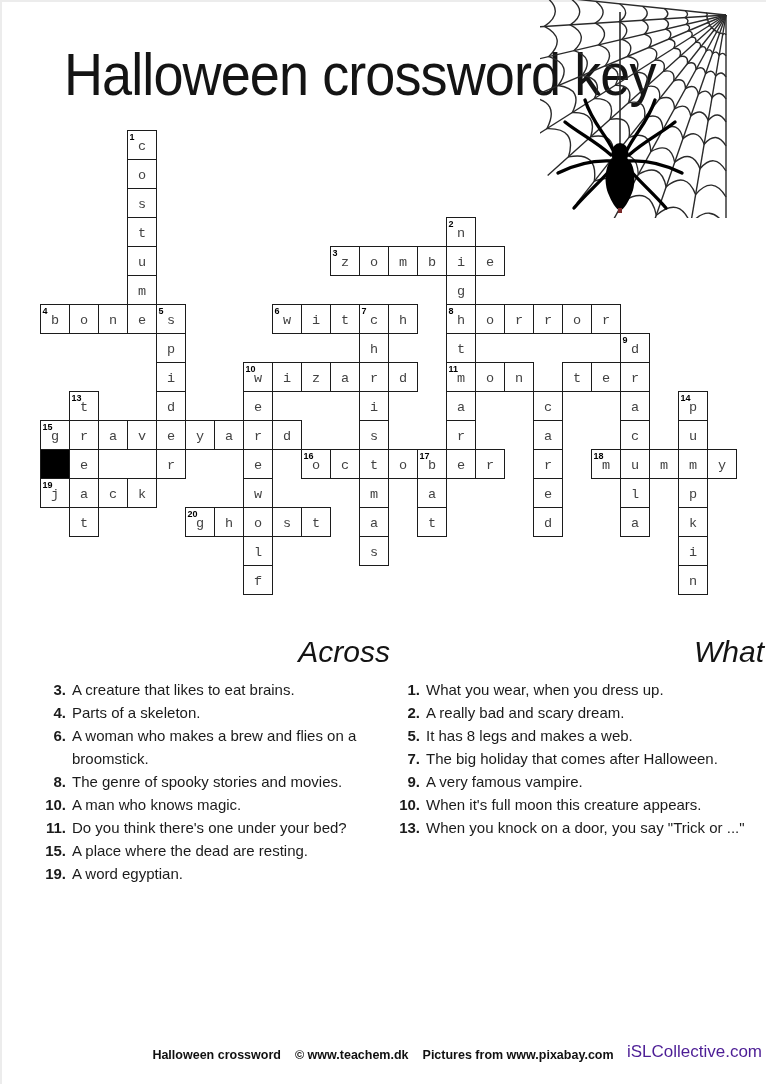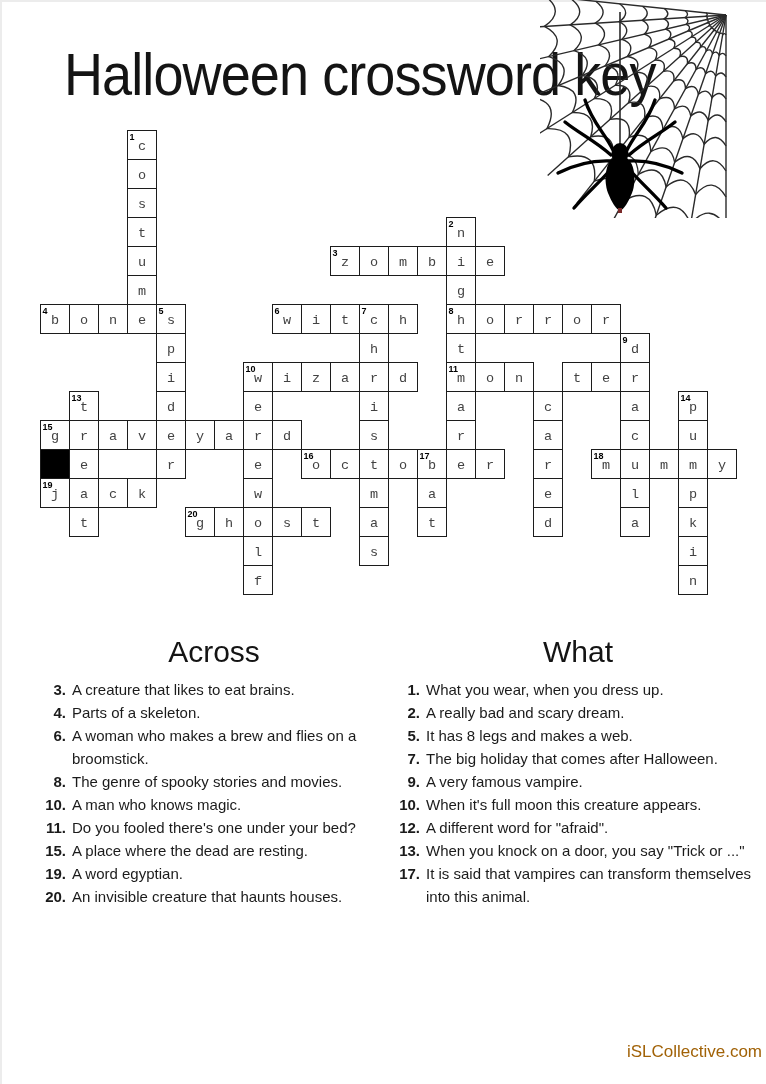--- a/index.html
+++ b/index.html
@@ -29,34 +29,34 @@
   }
   .cell .letter{
     position:absolute;left:0;top:2px;width:100%;text-align:center;
     font-family:"Liberation Mono","DejaVu Sans Mono",monospace;
     font-size:13.5px;line-height:27px;color:#424242;
   }
   
   .clue-col{position:absolute;top:634px;}
   .clue-col.across{left:38px;width:352px;}
   .clue-col.down{left:392px;width:372px;}
-  .clue-head{font-size:30px;color:#141414;text-align:center;line-height:36px;}
+  .clue-head{font-size:30px;color:#141414;text-align:right;line-height:36px;font-style:italic;}
   .clue-list{margin-top:8px;}
   .clue{display:grid;grid-template-columns:28px 1fr;column-gap:6px;
     font-size:15px;line-height:23px;color:#1b1b1b;}
   .clue-num{text-align:right;font-weight:bold;}
   .clue-text{}
   
   .footer{
     position:absolute;left:0;top:1048px;width:100%;text-align:center;
     font-size:12.5px;font-weight:bold;color:#111;
   }
   .footer span{margin:0 7px;}
   .watermark{
-    position:absolute;right:4px;top:1042px;font-size:17px;color:#a16207;
+    position:absolute;right:4px;top:1042px;font-size:17px;color:#4c1d95;
     font-weight:400;
   }
 </style>
 </head>
 <body>
 
 <div class="page">
 
   <div class="title">Halloween crossword key</div>
 
@@ -481,33 +481,29 @@
         <div class="clue">
           <span class="clue-num">8.</span>
           <span class="clue-text">The genre of spooky stories and movies.</span>
         </div>
         <div class="clue">
           <span class="clue-num">10.</span>
           <span class="clue-text">A man who knows magic.</span>
         </div>
         <div class="clue">
           <span class="clue-num">11.</span>
-          <span class="clue-text">Do you fooled there's one under your bed?</span>
+          <span class="clue-text">Do you think there's one under your bed?</span>
         </div>
         <div class="clue">
           <span class="clue-num">15.</span>
           <span class="clue-text">A place where the dead are resting.</span>
         </div>
         <div class="clue">
           <span class="clue-num">19.</span>
           <span class="clue-text">A word egyptian.</span>
-        </div>
-        <div class="clue">
-          <span class="clue-num">20.</span>
-          <span class="clue-text">An invisible creature that haunts houses.</span>
         </div>
       </div>
   </div>
 
   <div class="clue-col down">
     <div class="clue-head">What</div>
     <div class="clue-list" id="down-list">
         <div class="clue">
           <span class="clue-num">1.</span>
           <span class="clue-text">What you wear, when you dress up.</span>
@@ -526,29 +522,22 @@
         </div>
         <div class="clue">
           <span class="clue-num">9.</span>
           <span class="clue-text">A very famous vampire.</span>
         </div>
         <div class="clue">
           <span class="clue-num">10.</span>
           <span class="clue-text">When it's full moon this creature appears.</span>
         </div>
         <div class="clue">
-          <span class="clue-num">12.</span>
-          <span class="clue-text">A different word for "afraid".</span>
-        </div>
-        <div class="clue">
           <span class="clue-num">13.</span>
           <span class="clue-text">When you knock on a door, you say "Trick or ..."</span>
         </div>
-        <div class="clue">
-          <span class="clue-num">17.</span>
-          <span class="clue-text">It is said that vampires can transform themselves into this animal.</span>
-        </div>
       </div>
   </div>
 
+  <div class="footer" id="footer"><span>Halloween crossword</span><span>© www.teachem.dk</span><span>Pictures from www.pixabay.com</span></div>
   <div class="watermark">iSLCollective.com</div>
 
 </div>
 
 </body></html>

